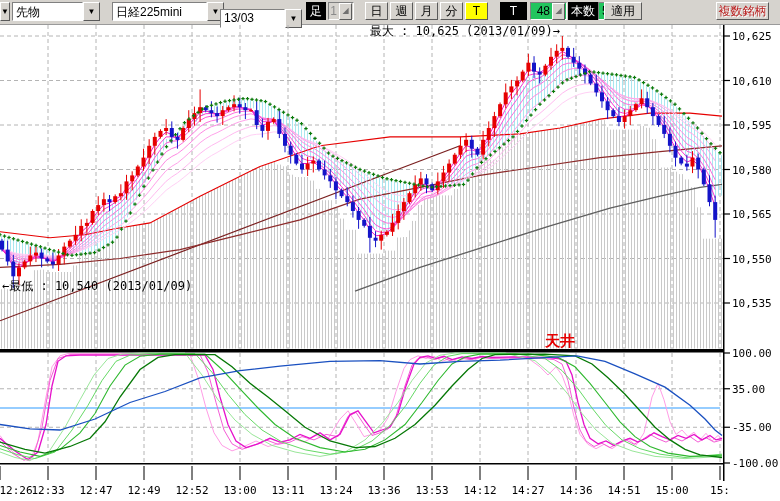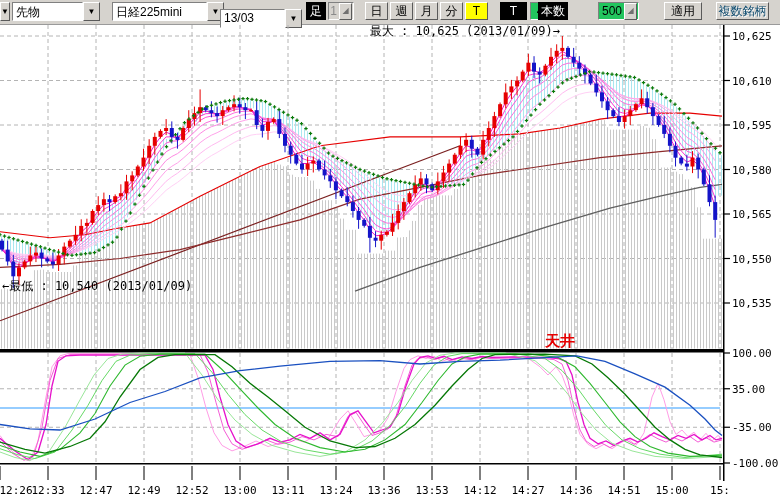--- a/index.html
+++ b/index.html
@@ -13,21 +13,21 @@
   .combo-field{flex:1;background:#fff;border:1px solid;border-color:#808080 #fff #fff #808080;
                padding:1px 3px 0 3px;height:19px;box-sizing:border-box;white-space:nowrap;overflow:hidden;
                font-size:12px;color:#000;}
   .combo-btn{width:17px;height:19px;background:#d6d3ce;border:1px solid;box-sizing:border-box;
              border-color:#fff #5a5a5a #5a5a5a #fff;color:#000;font-size:8px;line-height:17px;
              text-align:center;}
   .blk{background:#000;color:#fff;text-align:center;line-height:19px;font-size:12px;}
   .btn98{background:#d6d3ce;border:1px solid;border-color:#fff #5a5a5a #5a5a5a #fff;
          text-align:center;line-height:17px;font-size:12px;color:#000;box-sizing:border-box;}
   .btn98.yellow{background:#ffff00;}
-  .btn98.disabled{color:#0c4a6e;text-shadow:1px 1px 0 #ffffff;}
+  .btn98.disabled{color:#b91c1c;text-shadow:1px 1px 0 #ffffff;}
   .inp{background:#22c55e;border:1px solid;border-color:#808080 #fff #fff #808080;
        display:flex;align-items:center;justify-content:flex-end;padding-right:1px;font-size:12px;}
   .inp.gray{background:#d6d3ce;color:#8a8a8a;}
   .spin{width:11px;height:15px;background:#d6d3ce;border:1px solid;border-color:#fff #5a5a5a #5a5a5a #fff;
         font-size:8px;line-height:13px;text-align:center;color:#707070;margin-left:2px;}
   #chart-svg{position:absolute;left:0;top:0;}
 </style>
 </head>
 <body>
 
@@ -63,27 +63,27 @@
     <div class="tb btn98" style="left:415px;width:23px;">月</div>
     <div class="tb btn98" style="left:440px;width:23px;">分</div>
     <div class="tb btn98 yellow" style="left:465px;width:23px;">T</div>
 
     <div class="tb blk" style="left:500px;width:27px;">T</div>
     <div class="tb inp" style="left:530px;width:37px;">
       <span>48</span>
       <span class="spin">◢</span>
     </div>
 
-    <div class="tb blk" style="left:538px;width:30px;">本数</div>
+    <div class="tb blk" style="left:568px;width:30px;">本数</div>
     <div class="tb inp" style="left:598px;width:41px;">
       <span>500</span>
       <span class="spin">◢</span>
     </div>
 
-    <div class="tb btn98" style="left:664px;width:38px;">適用</div>
+    <div class="tb btn98" style="left:604px;width:38px;">適用</div>
     <div class="tb btn98 disabled" style="left:716px;width:53px;">複数銘柄</div>
   </div>
 
   <svg id="chart-svg" width="780" height="501">
       <line x1="0" y1="36" x2="723" y2="36" stroke="#b4b4b4" stroke-dasharray="4 3"></line>
       <line x1="0" y1="80.5" x2="723" y2="80.5" stroke="#b4b4b4" stroke-dasharray="4 3"></line>
       <line x1="0" y1="125" x2="723" y2="125" stroke="#b4b4b4" stroke-dasharray="4 3"></line>
       <line x1="0" y1="169.5" x2="723" y2="169.5" stroke="#b4b4b4" stroke-dasharray="4 3"></line>
       <line x1="0" y1="214" x2="723" y2="214" stroke="#b4b4b4" stroke-dasharray="4 3"></line>
       <line x1="0" y1="258.5" x2="723" y2="258.5" stroke="#b4b4b4" stroke-dasharray="4 3"></line>

